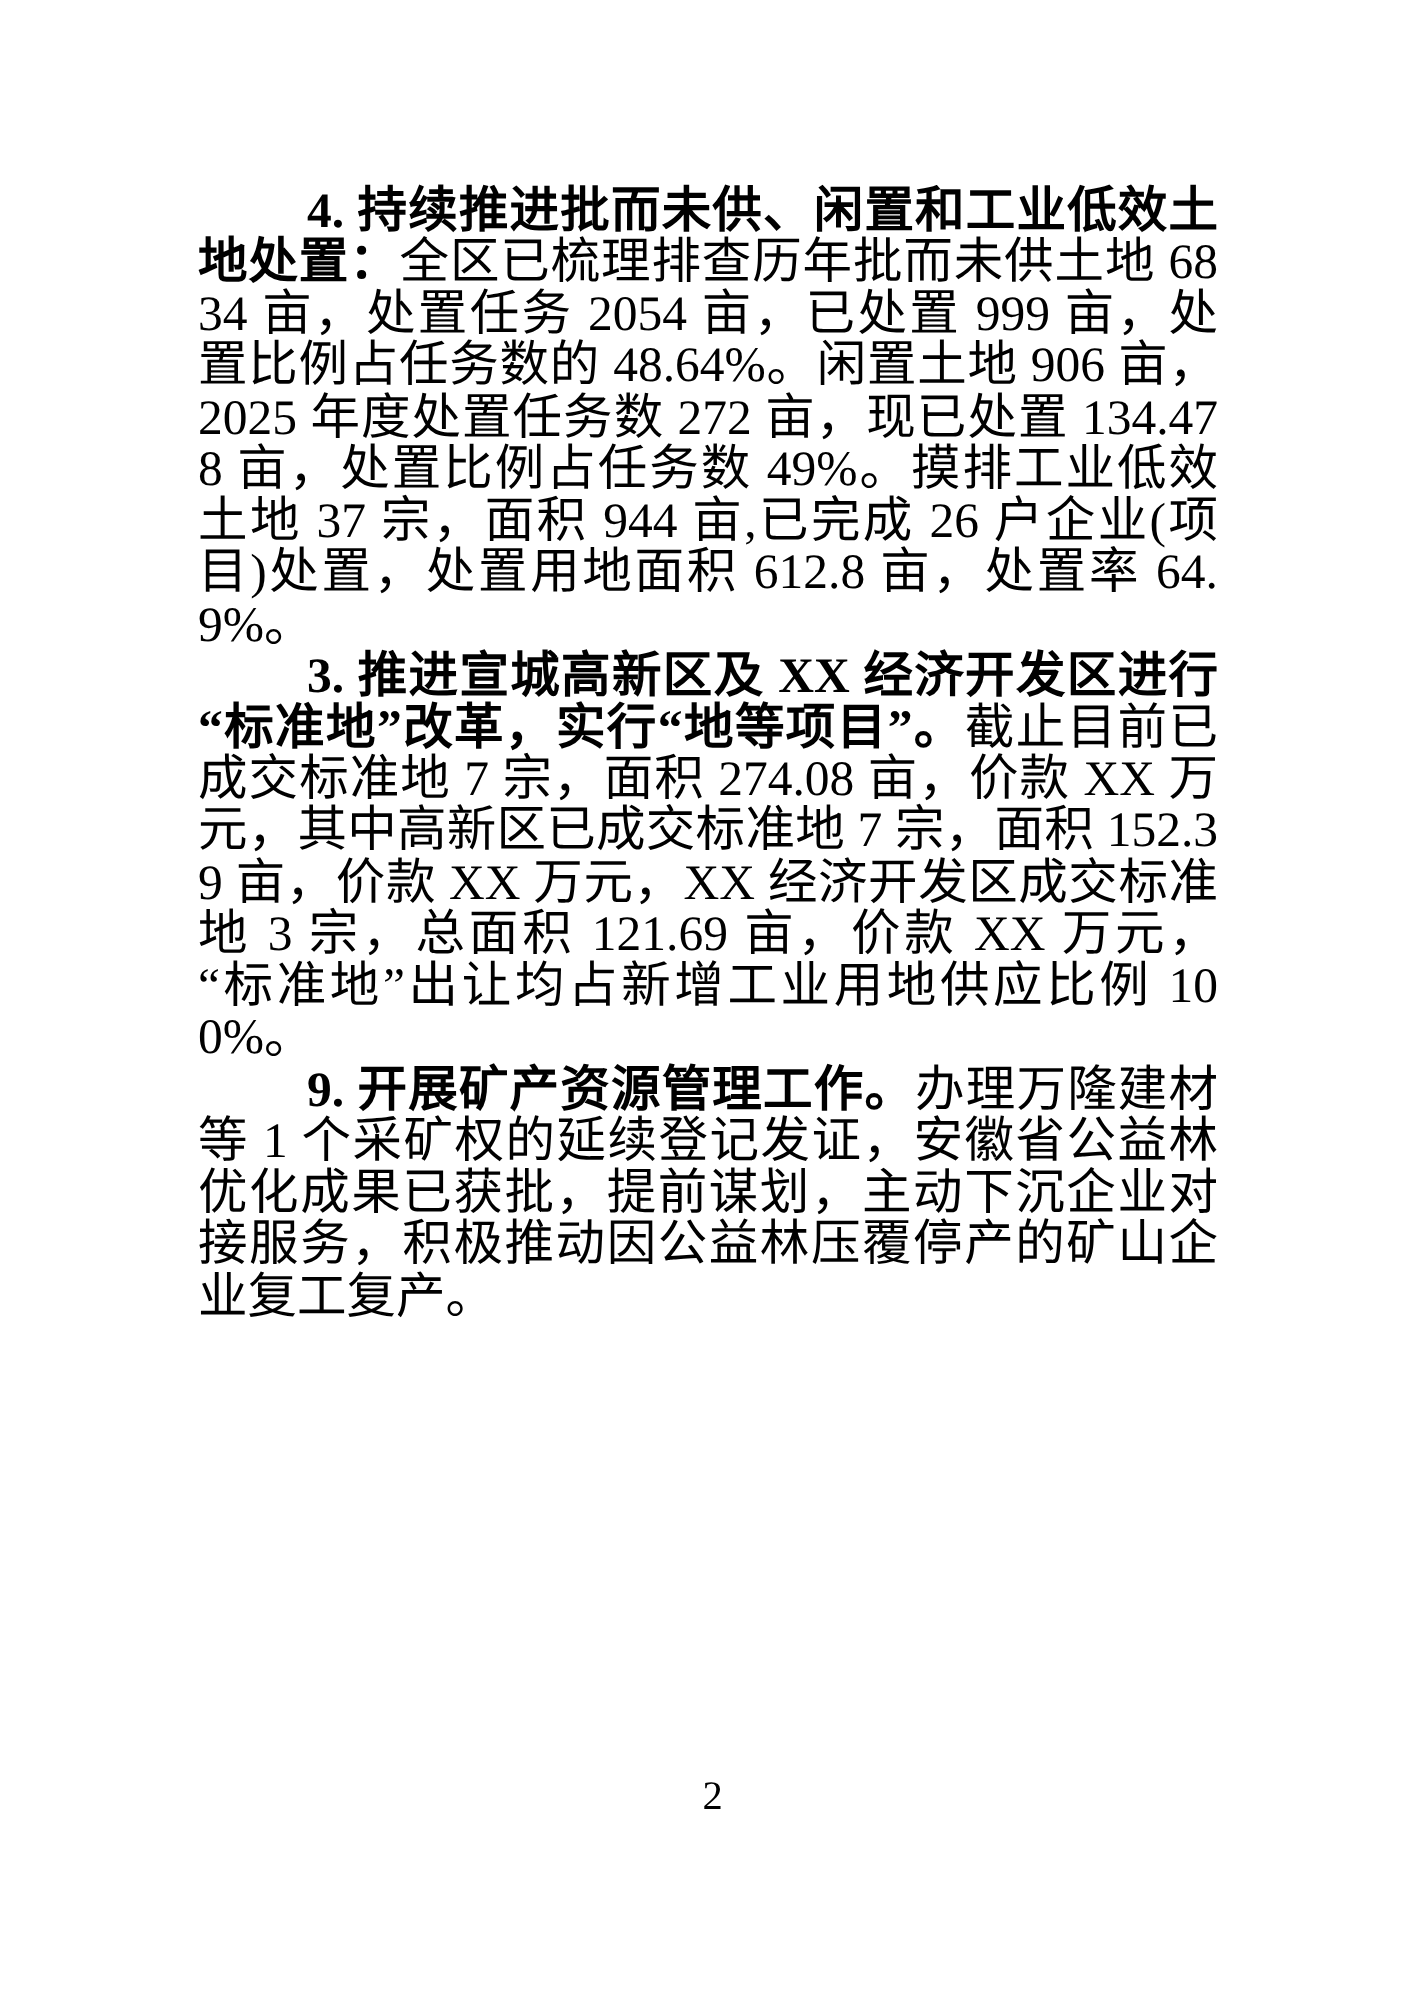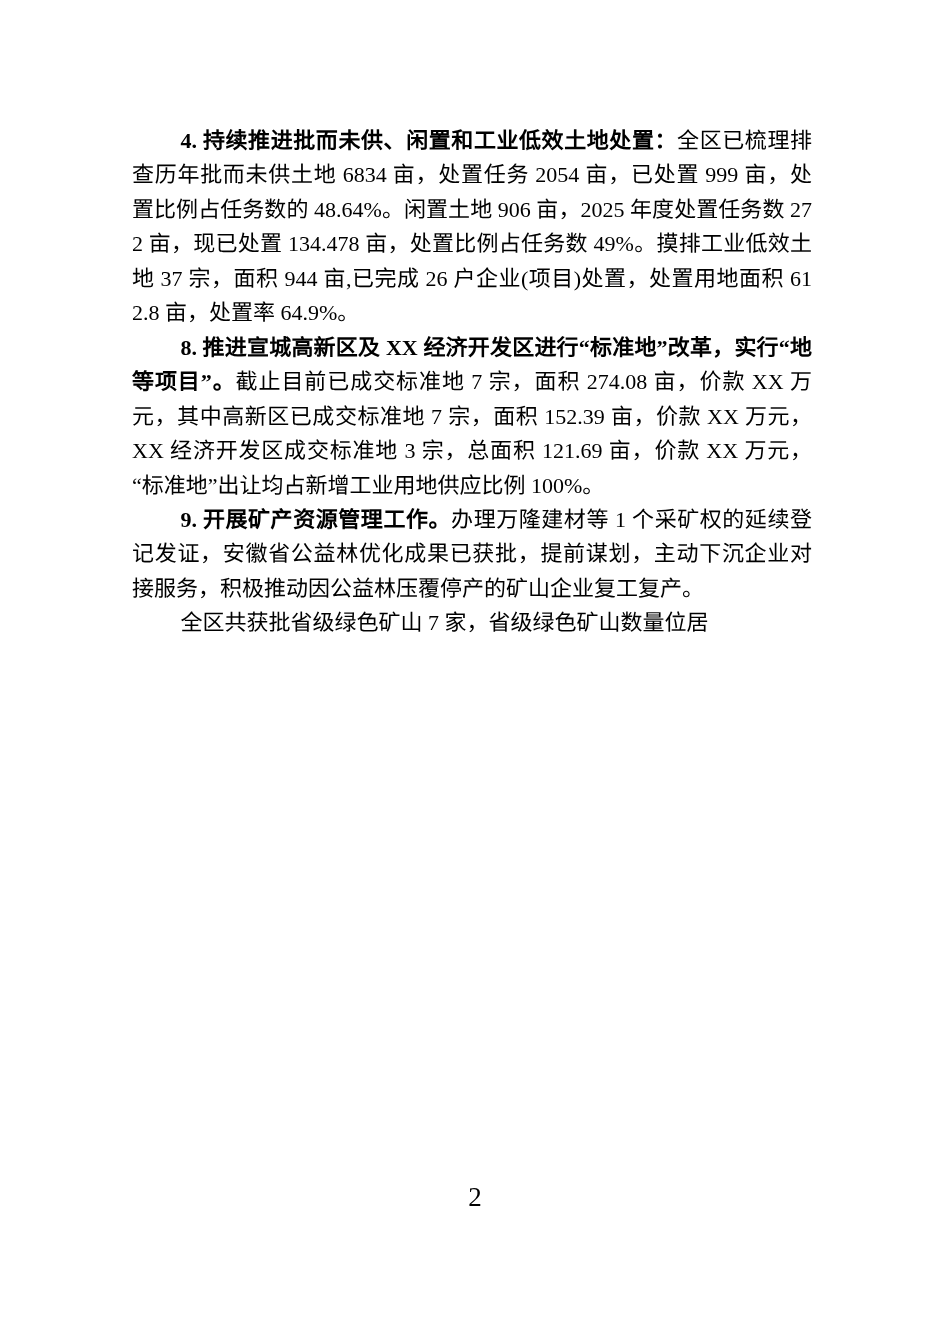--- a/index.html
+++ b/index.html
@@ -24,21 +24,21 @@
   }
   .content {
     position: absolute;
     left: 132px;
     top: 124px;
     width: 680px;
   }
   .para {
     margin: 0;
     padding: 0;
-    font-size: 22px;
+    font-size: 33px;
     line-height: 34.45px;
     text-align: justify;
     text-justify: inter-character;
     text-indent: 2.2em;
     word-break: break-all;
   }
   .para b {
     font-weight: 700;
   }
   .footer {
@@ -50,20 +50,19 @@
     font-size: 27px;
     line-height: 34px;
   }
 </style>
 </head>
 <body>
 
 <div class="page">
   <div class="content" id="paragraph-container">
       <p class="para"><b>4. 持续推进批而未供、闲置和工业低效土地处置：</b><span>全区已梳理排查历年批而未供土地 6834 亩，处置任务 2054 亩，已处置 999 亩，处置比例占任务数的 48.64%。闲置土地 906 亩，2025 年度处置任务数 272 亩，现已处置 134.478 亩，处置比例占任务数 49%。摸排工业低效土地 37 宗，面积 944 亩,已完成 26 户企业(项目)处置，处置用地面积 612.8 亩，处置率 64.9%。</span></p>
-      <p class="para"><b>8. 推进宣城高新区及 XX 经济开发区进行“标准地”改革，实行“地等项目”。</b><span>截止目前已成交标准地 7 宗，面积 274.08 亩，价款 XX 万元，其中高新区已成交标准地 7 宗，面积 152.39 亩，价款 XX 万元，XX 经济开发区成交标准地 3 宗，总面积 121.69 亩，价款 XX 万元，“标准地”出让均占新增工业用地供应比例 100%。</span></p>
+      <p class="para"><b>3. 推进宣城高新区及 XX 经济开发区进行“标准地”改革，实行“地等项目”。</b><span>截止目前已成交标准地 7 宗，面积 274.08 亩，价款 XX 万元，其中高新区已成交标准地 7 宗，面积 152.39 亩，价款 XX 万元，XX 经济开发区成交标准地 3 宗，总面积 121.69 亩，价款 XX 万元，“标准地”出让均占新增工业用地供应比例 100%。</span></p>
       <p class="para"><b>9. 开展矿产资源管理工作。</b><span>办理万隆建材等 1 个采矿权的延续登记发证，安徽省公益林优化成果已获批，提前谋划，主动下沉企业对接服务，积极推动因公益林压覆停产的矿山企业复工复产。</span></p>
-      <p class="para"><span>全区共获批省级绿色矿山 7 家，省级绿色矿山数量位居</span></p>
     </div>
   <div class="footer">
     <span>2</span>
   </div>
 </div>
 
 </body></html>

